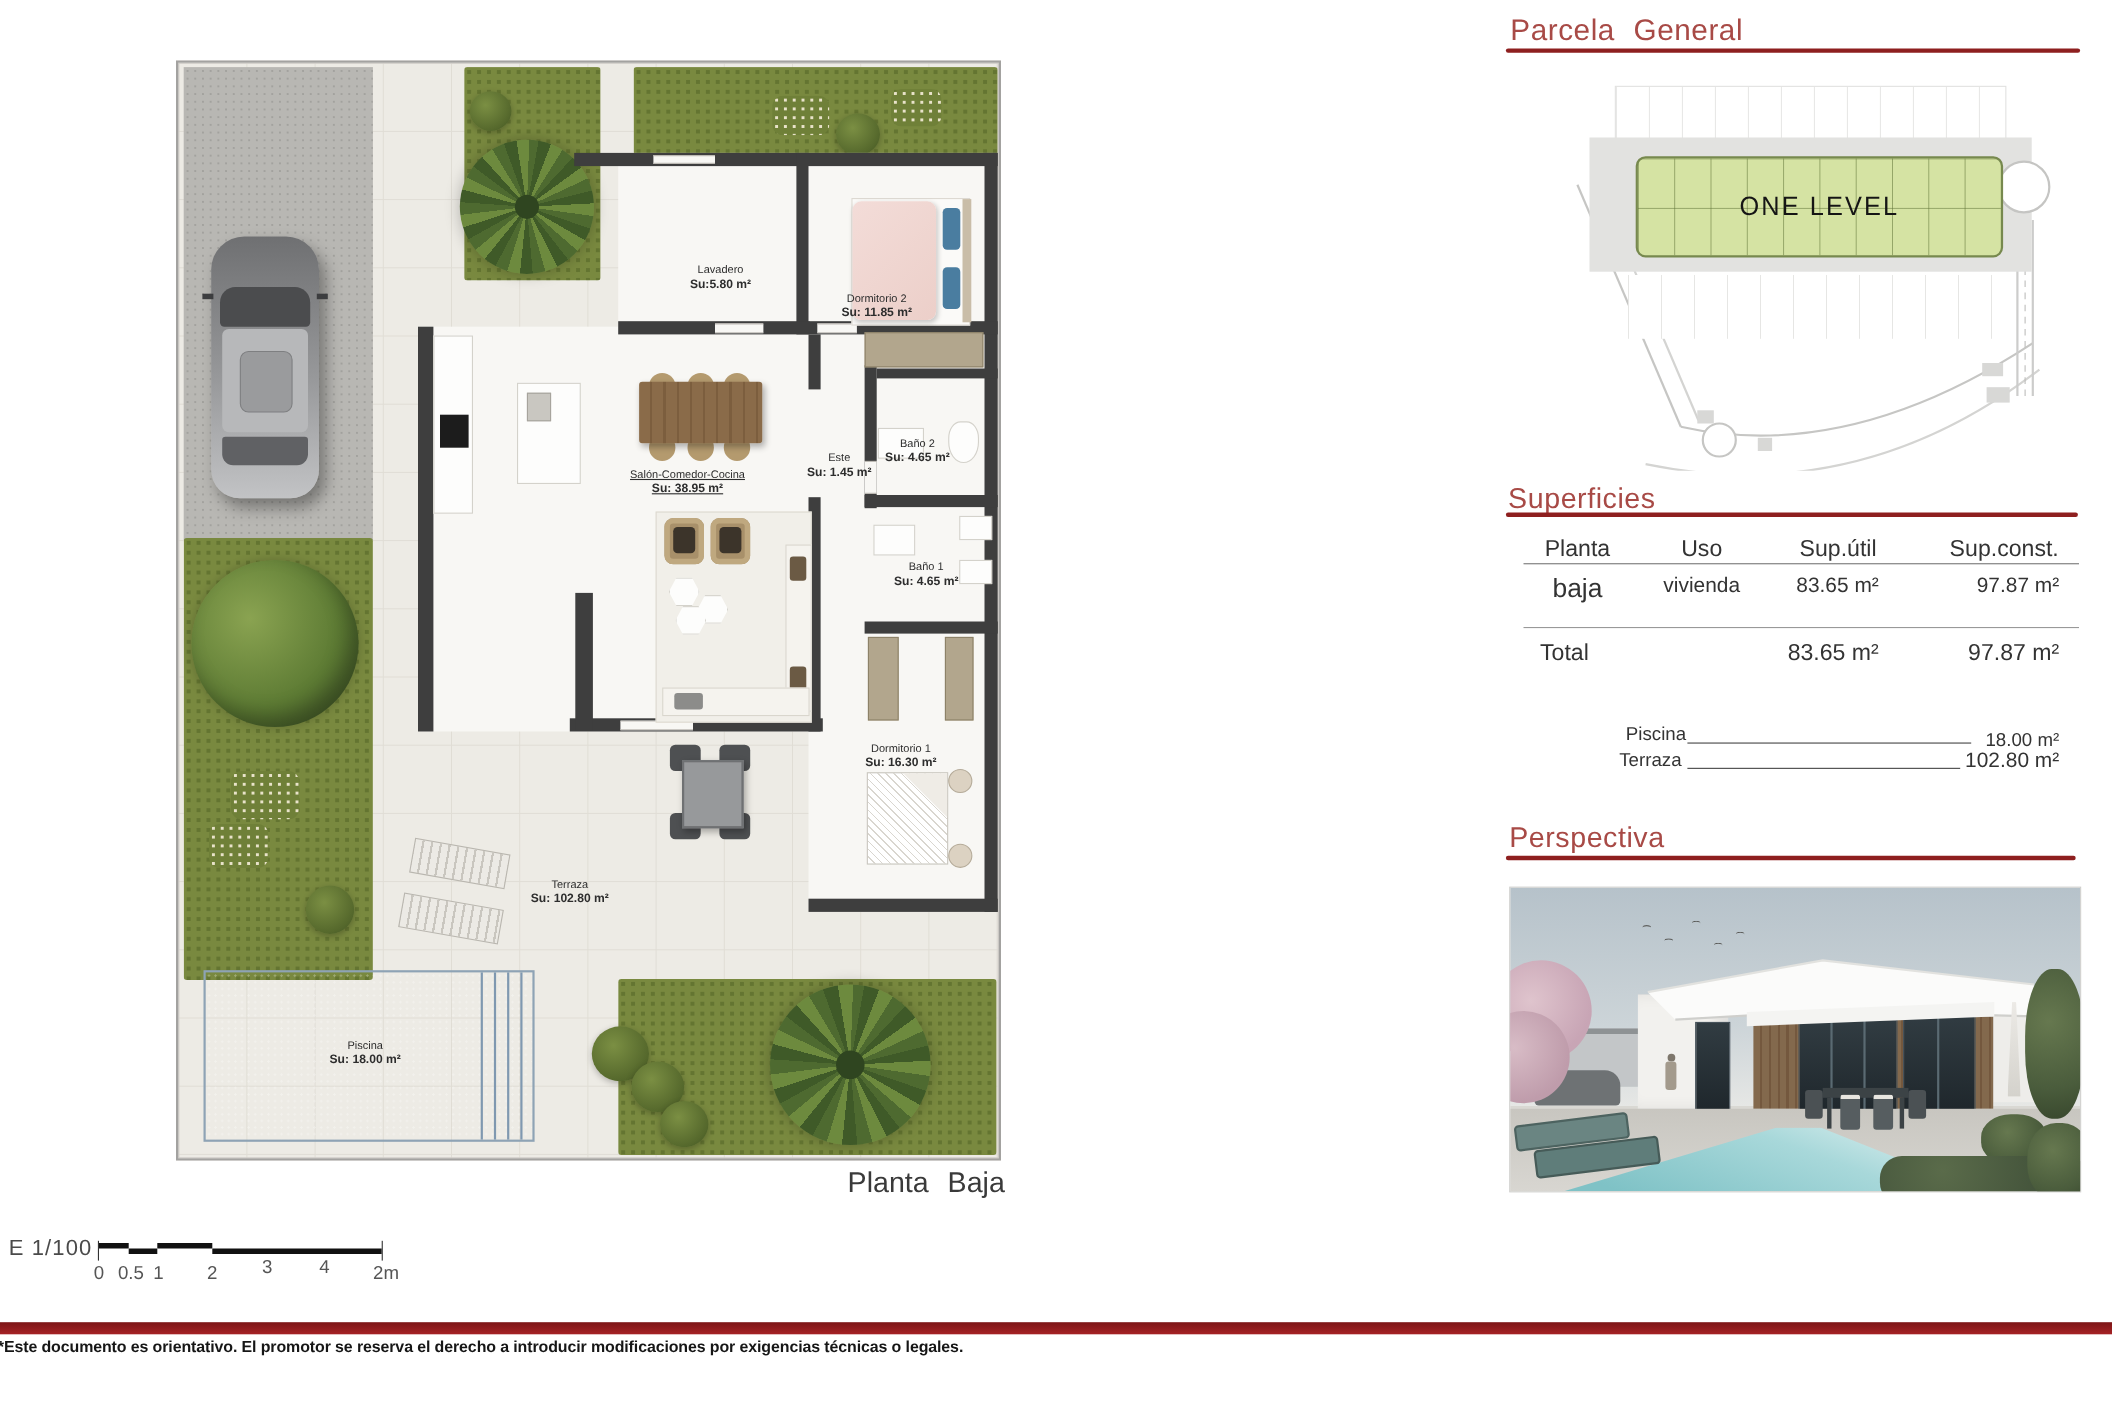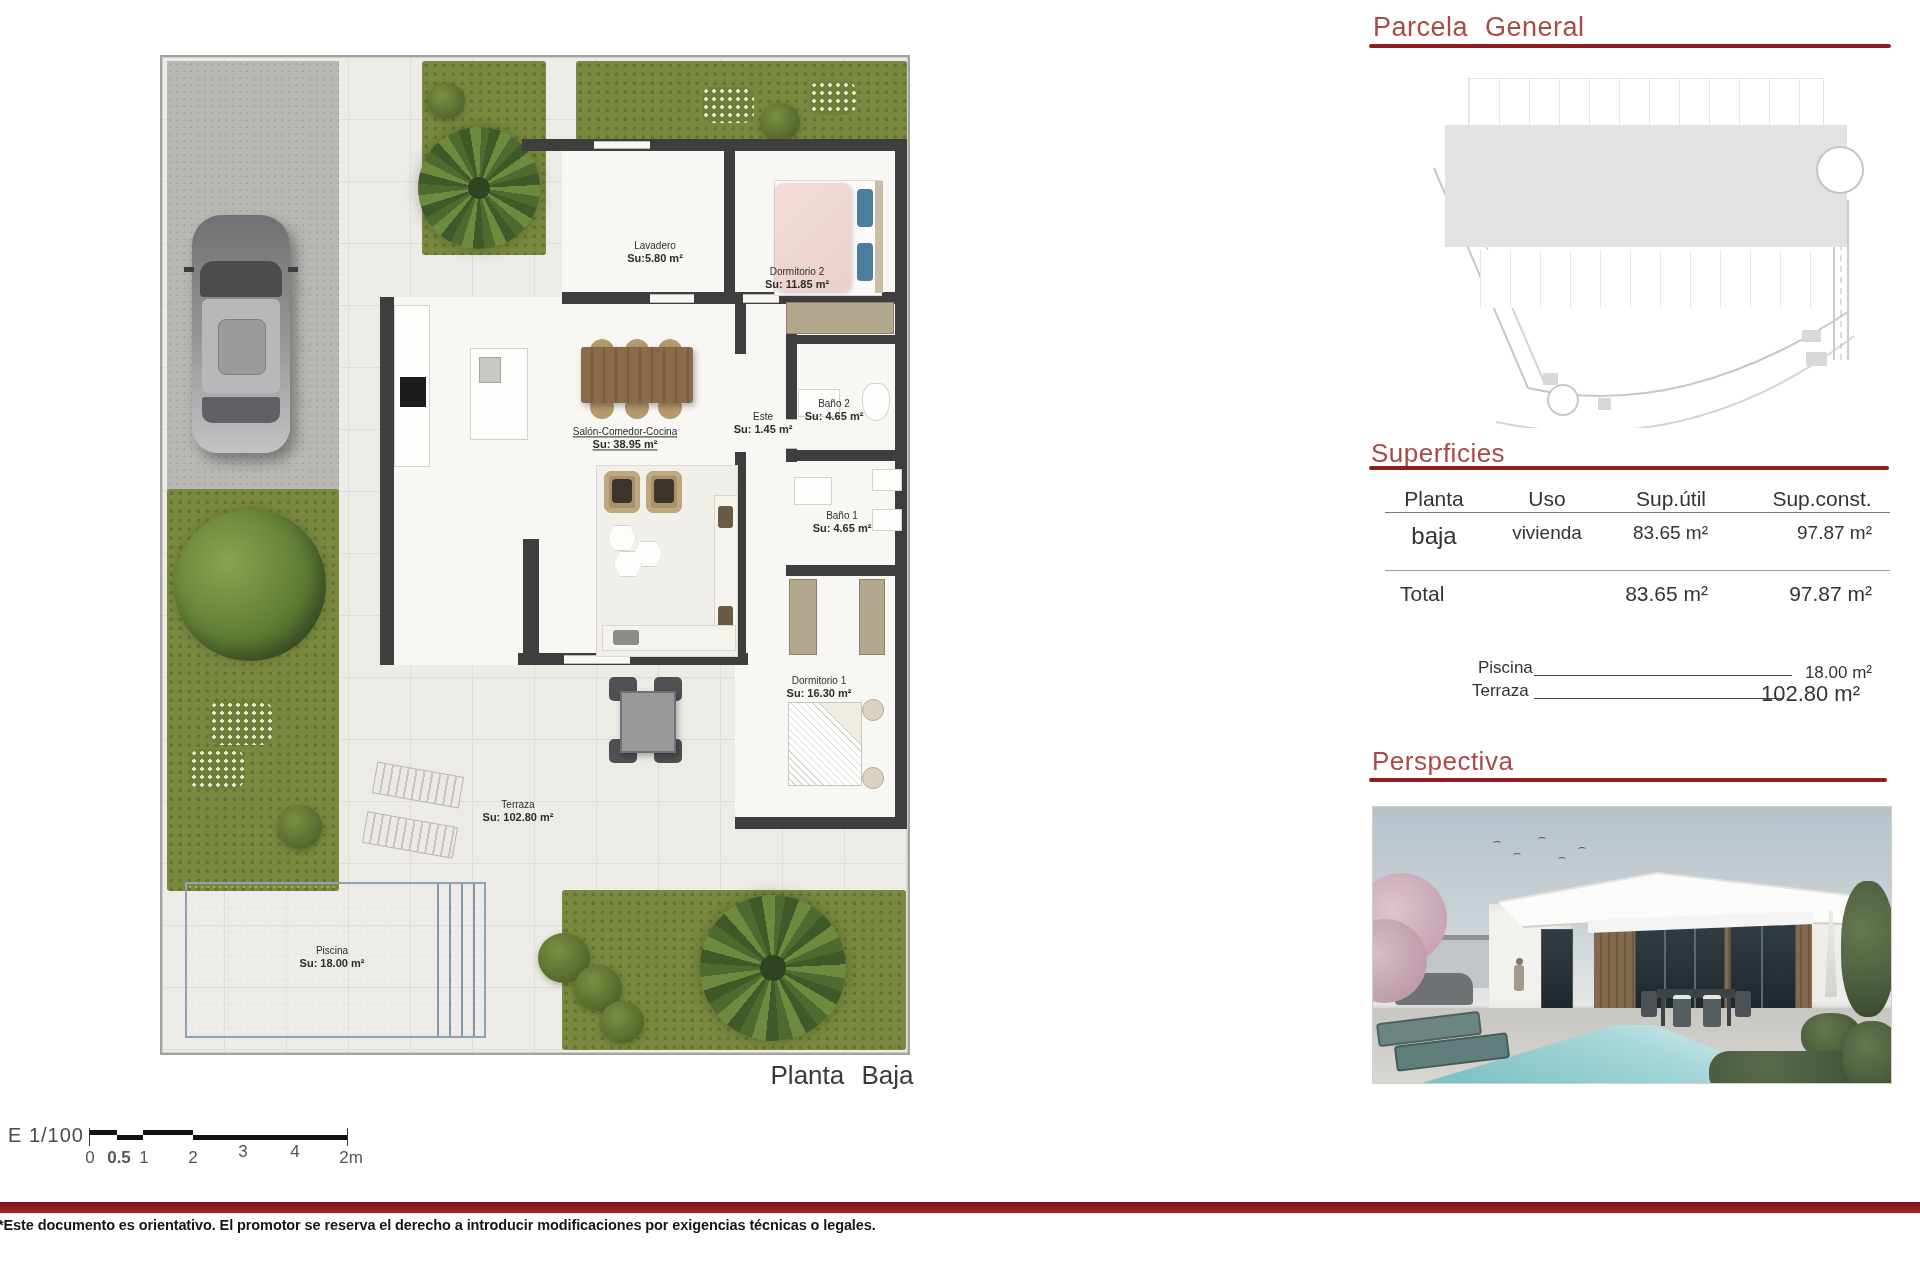--- a/index.html
+++ b/index.html
@@ -227,21 +227,21 @@
   <div class="abs" style="left:842px;top:1075px;transform:translate(-50%,-50%);font-size:26px;color:#3a3a3a;word-spacing:10px;white-space:nowrap;">Planta Baja</div>
 
   <div class="abs" style="left:8px;top:1124px;font-size:20px;color:#4a4a4a;letter-spacing:1px;">E 1/100</div>
   <div class="abs" style="left:90px;top:1130px;width:27px;height:5px;background:#111;"></div>
   <div class="abs" style="left:117px;top:1135px;width:26px;height:5px;background:#111;"></div>
   <div class="abs" style="left:143px;top:1130px;width:50px;height:5px;background:#111;"></div>
   <div class="abs" style="left:193px;top:1135px;width:154px;height:5px;background:#111;"></div>
   <div class="abs" style="left:89px;top:1128px;width:1px;height:18px;background:#333;"></div>
   <div class="abs" style="left:347px;top:1128px;width:1px;height:18px;background:#333;"></div>
   <span class="scale-num" style="left:90px;top:1148px;">0</span>
-  <span class="scale-num" style="left:119px;top:1148px;font-weight:bold;">0.5</span>
+  <span class="scale-num" style="left:119px;top:1148px;">0.5</span>
   <span class="scale-num" style="left:144px;top:1148px;">1</span>
   <span class="scale-num" style="left:193px;top:1148px;">2</span>
   <span class="scale-num" style="left:243px;top:1142px;">3</span>
   <span class="scale-num" style="left:295px;top:1142px;">4</span>
   <span class="scale-num" style="left:351px;top:1148px;">2m</span>
 
   <div class="abs sec-title" style="left:1373px;top:12px;word-spacing:9px;">Parcela General</div>
   <div class="abs sec-rule" style="left:1369px;top:44px;width:522px;"></div>
 
   <div id="siteplan" class="abs">
@@ -256,20 +256,23 @@
       <rect x="372" y="260" width="19" height="12" fill="#d8d8d6"></rect>
       <rect x="376" y="282" width="21" height="14" fill="#d8d8d6"></rect>
       <line x1="404" y1="130" x2="404" y2="290" stroke="#cccccb" stroke-width="2"></line>
       <line x1="418" y1="130" x2="418" y2="290" stroke="#cccccb" stroke-width="2"></line>
       <line x1="411" y1="130" x2="411" y2="290" stroke="#bdbdbb" stroke-width="1" stroke-dasharray="6 5"></line>
     </svg>
     <div class="abs parcel-strip" style="left:38px;top:8px;width:354px;height:47px;"></div>
     <div class="abs" style="left:15px;top:55px;width:402px;height:122px;background:#e2e2e0;"></div>
     <div class="abs parcel-strip" style="left:50px;top:180px;width:340px;height:58px;border:none;"></div>
     <div class="abs" style="left:386px;top:76px;width:44px;height:44px;background:#fff;border:2px solid #c5c5c3;border-radius:50%;"></div>
+    <div class="abs greenblock" style="left:57px;top:72px;width:330px;height:88px;">
+      <div class="one-level">ONE LEVEL</div>
+    </div>
   </div>
 
   <div class="abs sec-title" style="left:1371px;top:438px;font-size:26px;">Superficies</div>
   <div class="abs sec-rule" style="left:1369px;top:466px;width:520px;"></div>
 
   <div class="abs tbl-text" style="left:1434px;top:487px;transform:translateX(-50%);font-size:21px;">Planta</div>
   <div class="abs tbl-text" style="left:1547px;top:487px;transform:translateX(-50%);font-size:21px;">Uso</div>
   <div class="abs tbl-text" style="left:1671px;top:487px;transform:translateX(-50%);font-size:21px;">Sup.útil</div>
   <div class="abs tbl-text" style="left:1822px;top:487px;transform:translateX(-50%);font-size:21px;">Sup.const.</div>
   <div class="abs thin-rule" style="left:1385px;top:512px;width:505px;"></div>
@@ -282,21 +285,21 @@
   <div class="abs thin-rule" style="left:1385px;top:570px;width:505px;background:#999;"></div>
   <div class="abs tbl-text" style="left:1400px;top:582px;font-size:21px;">Total</div>
   <div class="abs tbl-text" style="right:212px;top:582px;font-size:21px;">83.65 m²</div>
   <div class="abs tbl-text" style="right:48px;top:582px;font-size:21px;">97.87 m²</div>
 
   <div class="abs tbl-text" style="left:1478px;top:658px;font-size:17px;">Piscina</div>
   <div class="abs" style="left:1534px;top:675px;width:258px;height:1px;background:#444;"></div>
   <div class="abs tbl-text" style="right:48px;top:663px;font-size:17px;">18.00 m²</div>
   <div class="abs tbl-text" style="left:1472px;top:681px;font-size:17px;">Terraza</div>
   <div class="abs" style="left:1534px;top:698px;width:248px;height:1px;background:#444;"></div>
-  <div class="abs tbl-text" style="right:60px;top:681px;font-size:22px;">102.80 m²</div>
+  <div class="abs tbl-text" style="right:48px;top:681px;font-size:19px;">102.80 m²</div>
 
   <div class="abs sec-title" style="left:1372px;top:746px;font-size:26px;">Perspectiva</div>
   <div class="abs sec-rule" style="left:1369px;top:778px;width:518px;"></div>
 
   <div id="photo" class="abs">
     <span class="bird" style="left:120px;top:34px;"></span>
     <span class="bird" style="left:140px;top:46px;"></span>
     <span class="bird" style="left:165px;top:30px;"></span>
     <span class="bird" style="left:185px;top:50px;"></span>
     <span class="bird" style="left:205px;top:40px;"></span>

